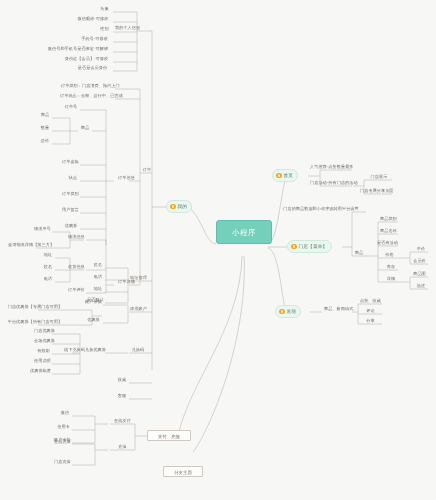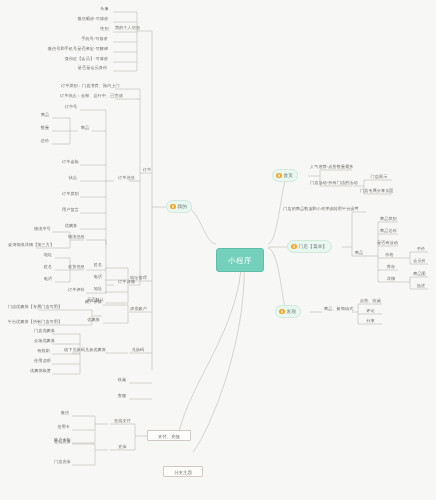--- a/index.html
+++ b/index.html
@@ -194,21 +194,21 @@
     <path d="M410 289 L428 289"></path>
 
     <path d="M310 312 L322 312"></path>
     <path d="M358 304 L358 324"></path>
     <path d="M352 312 L358 312"></path>
     <path d="M358 304 L382 304"></path>
     <path d="M358 314 L382 314"></path>
     <path d="M358 324 L382 324"></path>
   </svg>
 
-  <div class="node root" style="left:216px;top:248px;width:48px;">小程序</div>
+  <div class="node root" style="left:216px;top:220px;width:56px;">小程序</div>
 
   <div class="node pill" style="left:166px;top:200px;">
     <span class="badge"></span>
     <span class="ptext">我的</span>
   </div>
 
   <div class="node pill" style="left:272px;top:169px;">
     <span class="badge"></span>
     <span class="ptext">首页</span>
   </div>

